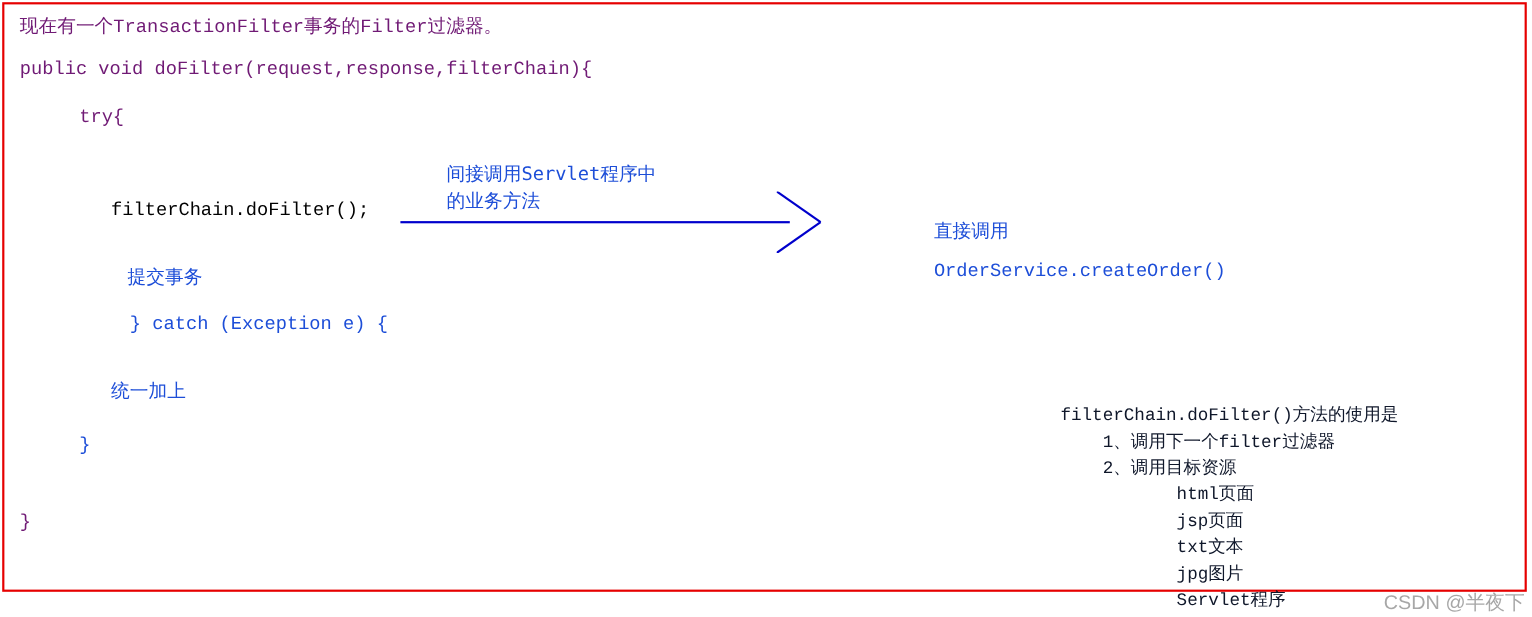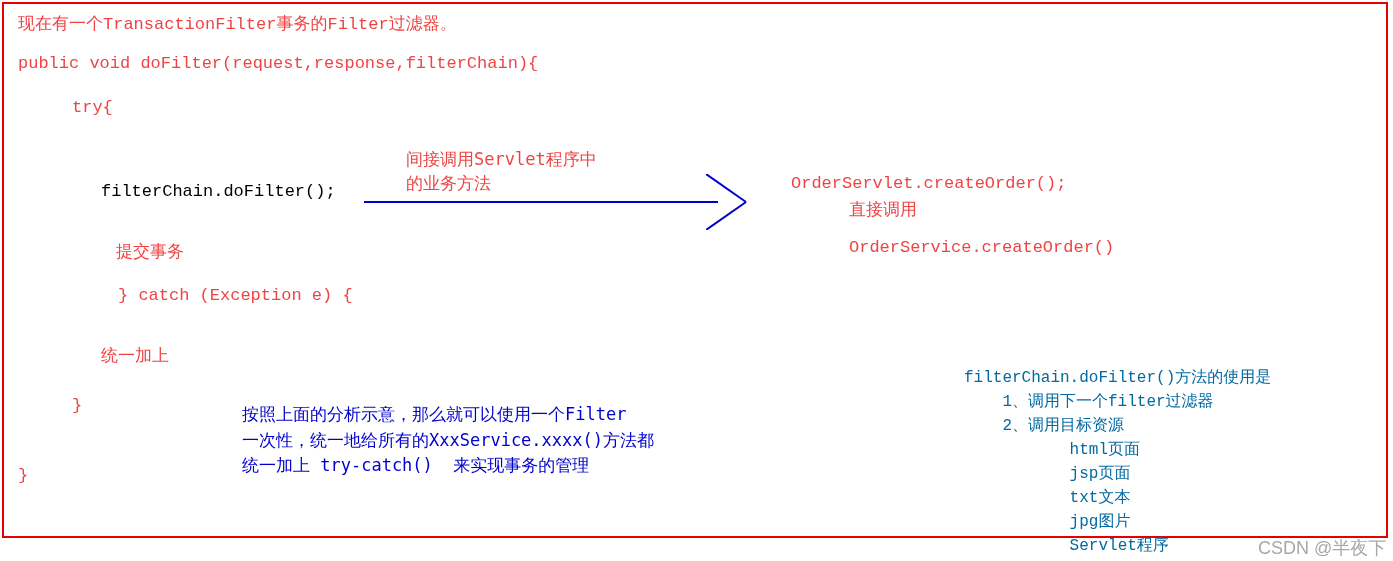--- a/index.html
+++ b/index.html
@@ -13,38 +13,38 @@
     }
     .container {
       position: absolute;
       top: 2px;
       left: 2px;
       width: 1386px;
       height: 536px;
       border: 2px solid #e60000;
       padding: 0;
     }
-    .red { color: #ef4444; }
-    .blue { color: #ef4444; }
+    .red { color: #701a75; }
+    .blue { color: #1d4ed8; }
     .black { color: #000000; text-align: right; }
     .mono { font-family: Consolas, "Courier New", monospace; white-space: pre; }
     .abs { position: absolute; }
     .arrow-line {
       position: absolute;
       background: #0000cc;
     }
     .watermark {
       position: absolute;
       color: rgba(120,120,120,0.65);
       font-size: 18px;
       font-family: sans-serif;
     }
     .right-note {
       position: absolute;
-      color: #0369a1;
+      color: #0f172a;
       font-family: Consolas, "Courier New", monospace, "SimSun";
       white-space: pre;
       line-height: 1.5;
     }
     .analysis-note {
       position: absolute;
       color: #0000cc;
       font-family: "SimSun", monospace;
       white-space: pre;
       line-height: 1.5;
@@ -76,27 +76,23 @@
   <div class="abs blue" style="top:144px; left:402px; font-family:'SimSun',monospace; white-space:pre; line-height:1.4;">间接调用Servlet程序中
 的业务方法</div>
 
 
   <div class="arrow-line" style="top:197px; left:360px; width:354px; height:2px;"></div>
   <svg class="abs" style="top:170px; left:702px;" width="46" height="56">
     <line x1="0" y1="0" x2="40" y2="28" stroke="#0000cc" stroke-width="2"></line>
     <line x1="0" y1="56" x2="40" y2="28" stroke="#0000cc" stroke-width="2"></line>
   </svg>
 
-  <div class="abs blue mono" style="top:170px; left:787px;">OrderServlet.createOrder();</div>
   <div class="abs blue" style="top:194px; left:845px; font-family:'SimSun',monospace;">直接调用</div>
   <div class="abs blue mono" style="top:218px; left:845px;margin-top:16px;">OrderService.createOrder()</div>
 
-  <div class="analysis-note" style="top:398px; left:238px;">按照上面的分析示意，那么就可以使用一个Filter
-一次性，统一地给所有的XxxService.xxxx()方法都
-统一加上 try-catch()  来实现事务的管理</div>
 
   <div class="right-note" style="top:362px; left:960px; font-size:16px;">filterChain.doFilter()方法的使用是
     1、调用下一个filter过滤器
     2、调用目标资源
            html页面
            jsp页面
            txt文本
            jpg图片
            Servlet程序</div>
 

